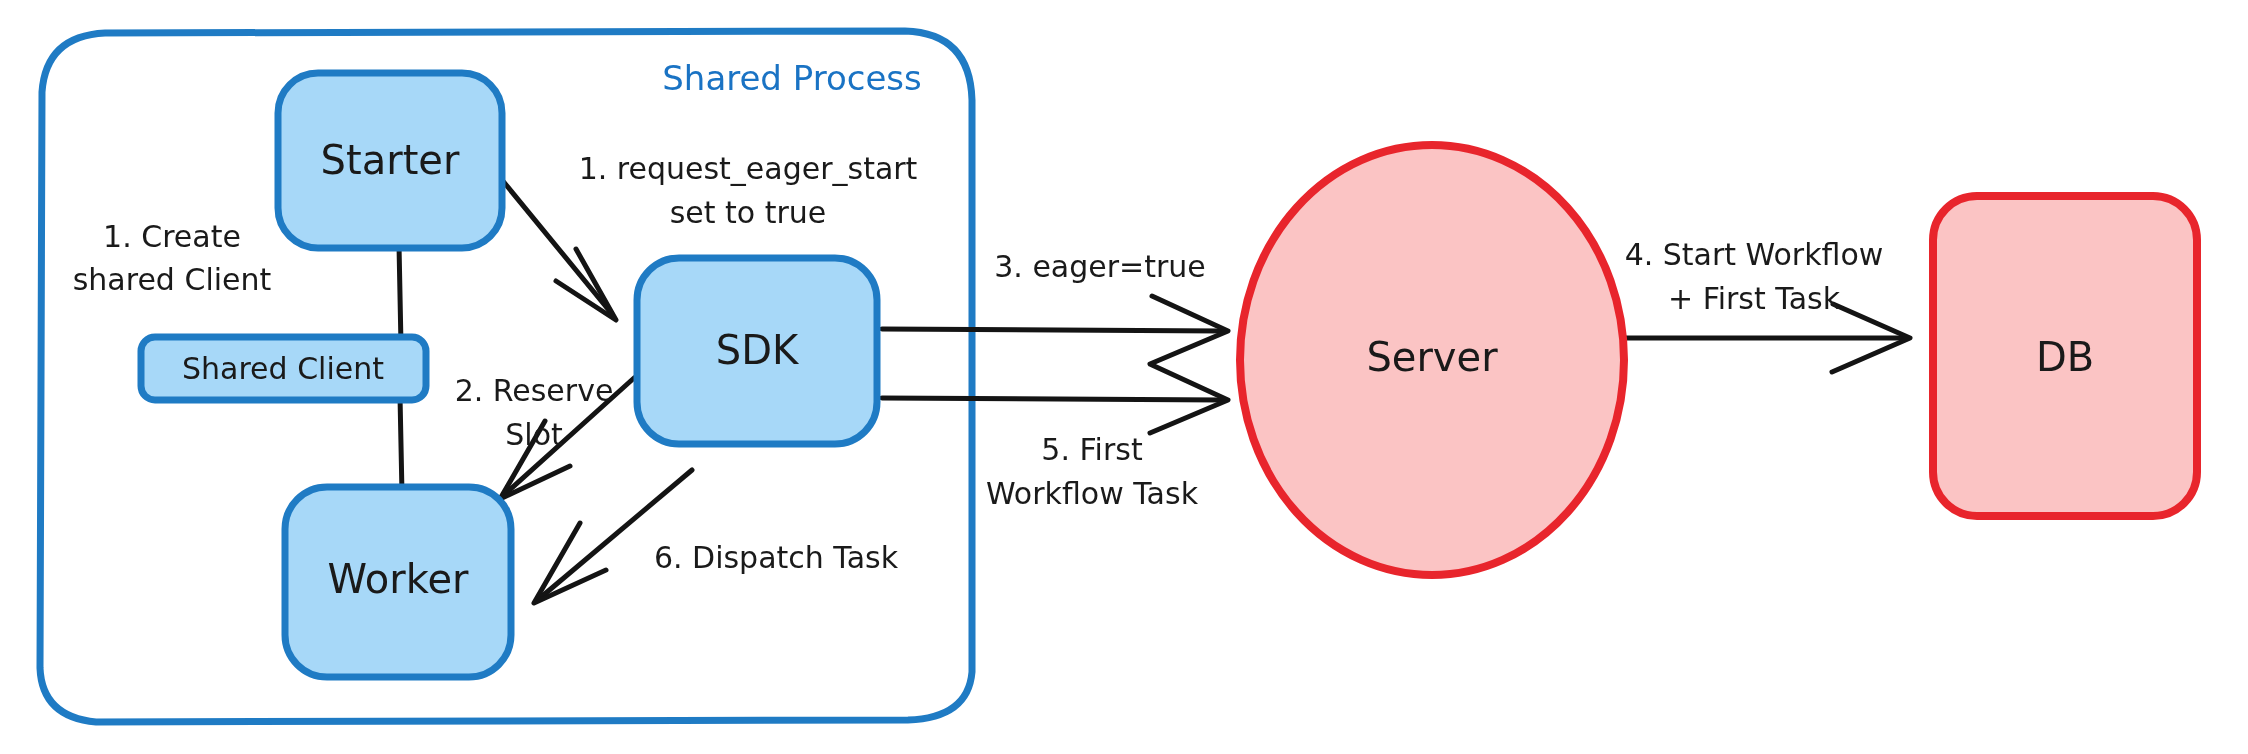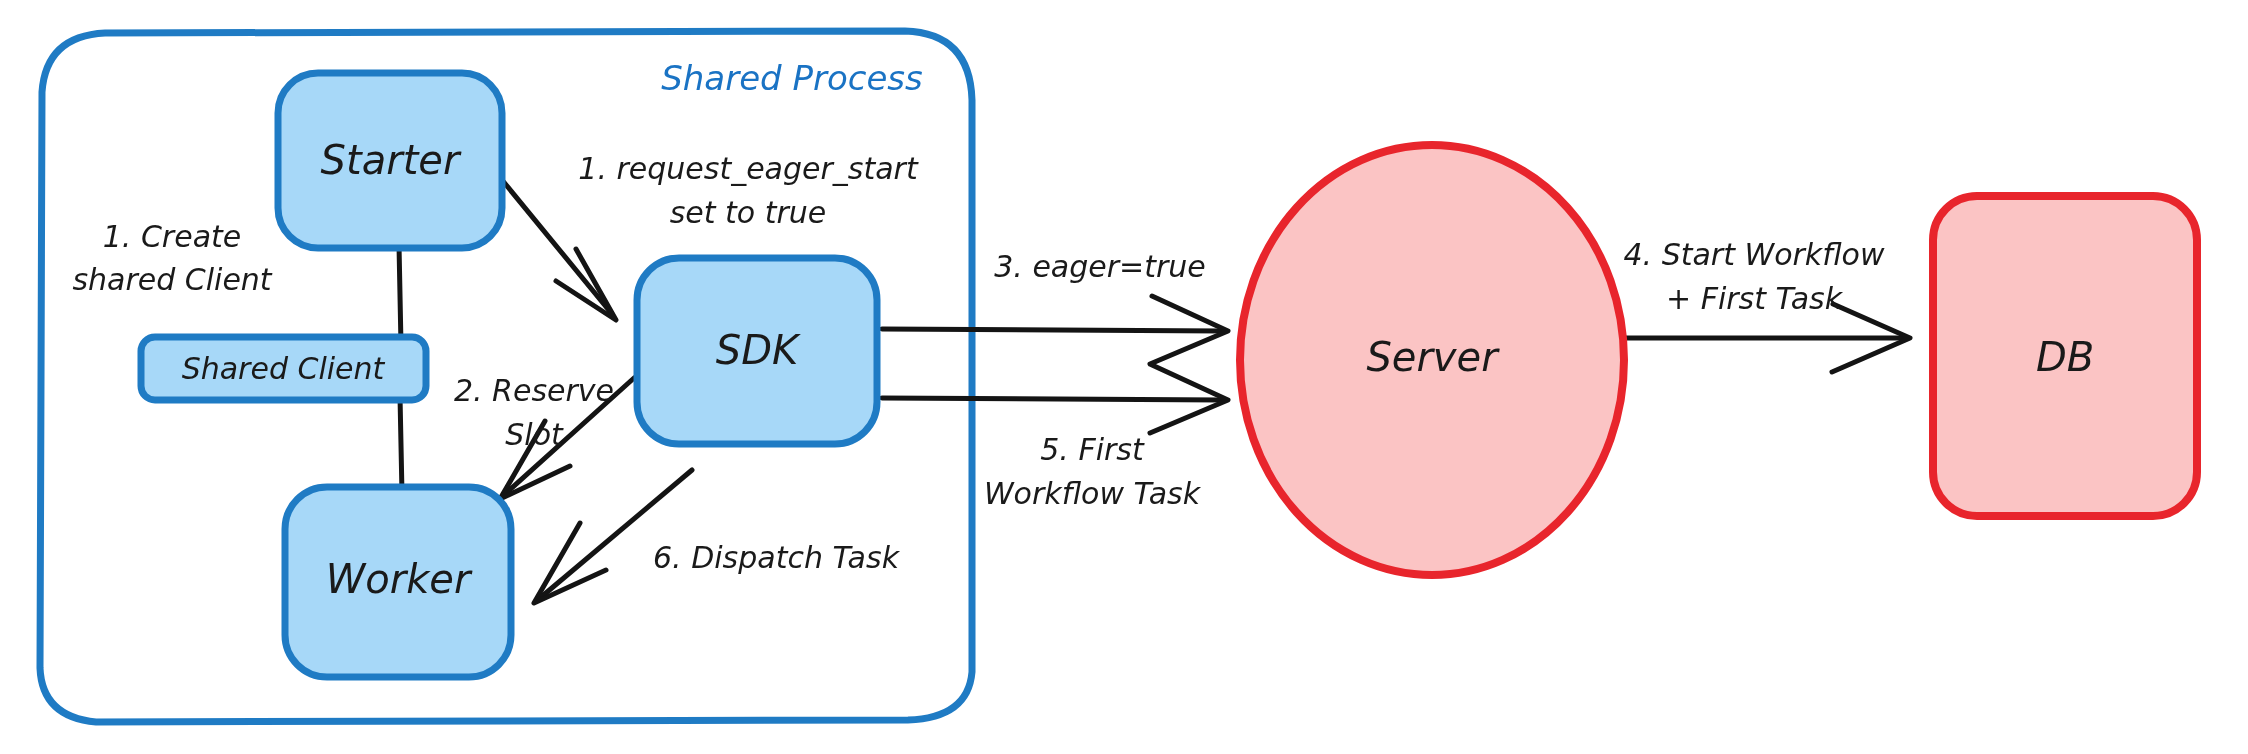--- a/index.html
+++ b/index.html
@@ -9,21 +9,20 @@
   }
   body {
     font-family: "DejaVu Sans", sans-serif;
   }
   #canvas {
     position: relative;
     width: 2248px;
     height: 754px;
     background: #ffffff;
     overflow: hidden;
-    font-style: italic;
   }
   svg#diagram {
     position: absolute;
     left: 0;
     top: 0;
     width: 2248px;
     height: 754px;
   }
   .node-label {
     font-family: "DejaVu Sans", sans-serif;

